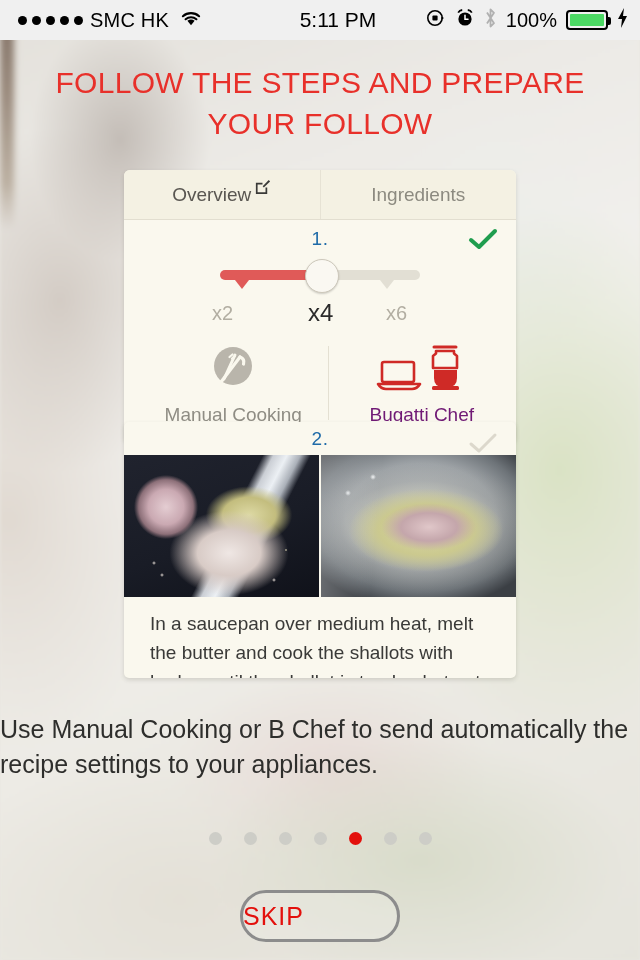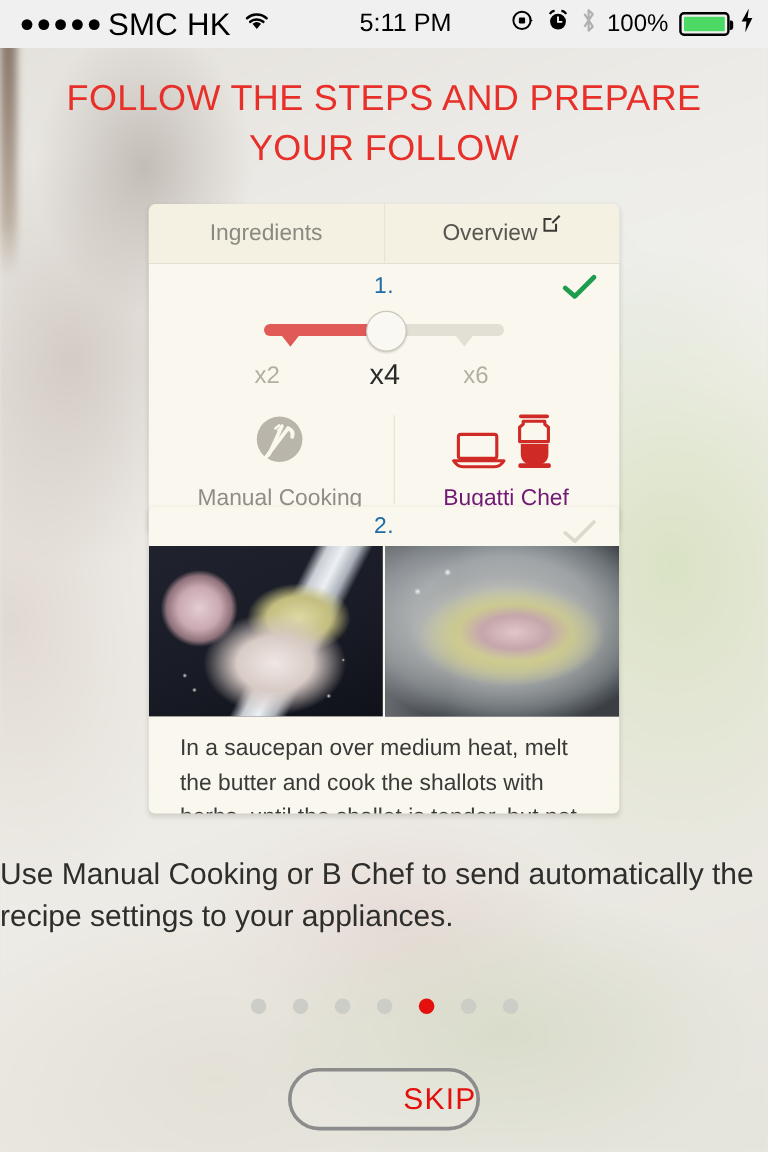--- a/index.html
+++ b/index.html
@@ -35,21 +35,21 @@
   #statusbar {
     position:absolute; top:0; left:0; width:640px; height:40px;
     background:#f0f0f0;
     display:flex; align-items:center;
     font-size:21px; color:#000;
     z-index:40;
   }
   #sb-left { display:flex; align-items:center; gap:7px; padding-left:18px; }
   .dots { display:flex; gap:5px; }
   .dots i { width:9px; height:9px; border-radius:50%; background:#000; display:block; }
-  #carrier { font-size:26px; letter-spacing:.2px; font-weight:400; }
+  #carrier { font-size:20px; letter-spacing:.2px; font-weight:400; }
   #sb-center { position:absolute; left:0; right:0; text-align:center; font-weight:500; font-size:21px; pointer-events:none;padding-left:36px; }
   #sb-right { margin-left:auto; display:flex; align-items:center; gap:9px; padding-right:12px; }
   #battpct { font-size:20px; }
   .batt {
     width:42px; height:20px; border:2px solid #000; border-radius:4px;
     position:relative; display:flex; align-items:center; padding:2px;
   }
   .batt::after { content:""; position:absolute; right:-5px; top:5px; width:3px; height:8px; background:#000; border-radius:0 2px 2px 0; }
   .batt i { display:block; height:100%; width:100%; background:#4cd964; border-radius:1px; }
 
@@ -193,21 +193,21 @@
     display:flex; justify-content:center; gap:22px; z-index:10;
   }
   #pagedots i { width:13px; height:13px; border-radius:50%; background:#cdcdc7; display:block; }
   #pagedots i.on { background:#e3100c; }
 
   
   #skip {
     position:absolute; left:50%; transform:translateX(-50%); top:890px;
     width:160px; height:52px; border:3px solid #8c8c8c; border-radius:26px;
     background:rgba(245,245,240,0.25);
-    display:flex; align-items:center; justify-content:flex-end;
+    display:flex; align-items:center; justify-content:flex-start;
     font-size:25px; color:#e3100c; letter-spacing:1px;
     z-index:10; cursor:pointer;
   }
 </style>
 </head>
 <body>
 
 <div id="bg">
   <div id="bg-left-edge"></div>
 </div>
@@ -265,31 +265,31 @@
 </div>
 
 <div id="headline">
   <div>FOLLOW THE STEPS AND PREPARE</div>
   <div>YOUR FOLLOW</div>
 </div>
 
 <div id="card1">
 
   <div id="tabbar">
-    <div class="tab">
-      <span>Ingredients</span>
-    </div>
     <div class="tab t-overview">
       <span>Overview</span>
       <span class="edit-ic">
         <svg width="17" height="17" viewBox="0 0 18 18">
           <path d="M2 5 h7 v1.8 H3.8 v8.4 h8.4 V10 H14 v7 H2 Z" fill="#3a3a38"></path>
           <path d="M9.2 8.8 L15.6 2.2 L17 3.6 L10.4 10 Z" fill="#3a3a38"></path>
         </svg>
       </span>
+    </div>
+    <div class="tab">
+      <span>Ingredients</span>
     </div>
   </div>
 
   <div id="step1">
     <div id="s1-num">1.</div>
     <div id="s1-check">
       <svg width="30" height="24" viewBox="0 0 30 24">
         <path d="M3 12 L11 19 L27 3" stroke="#1f9d4e" stroke-width="4" fill="none" stroke-linecap="round" stroke-linejoin="round"></path>
       </svg>
     </div>

